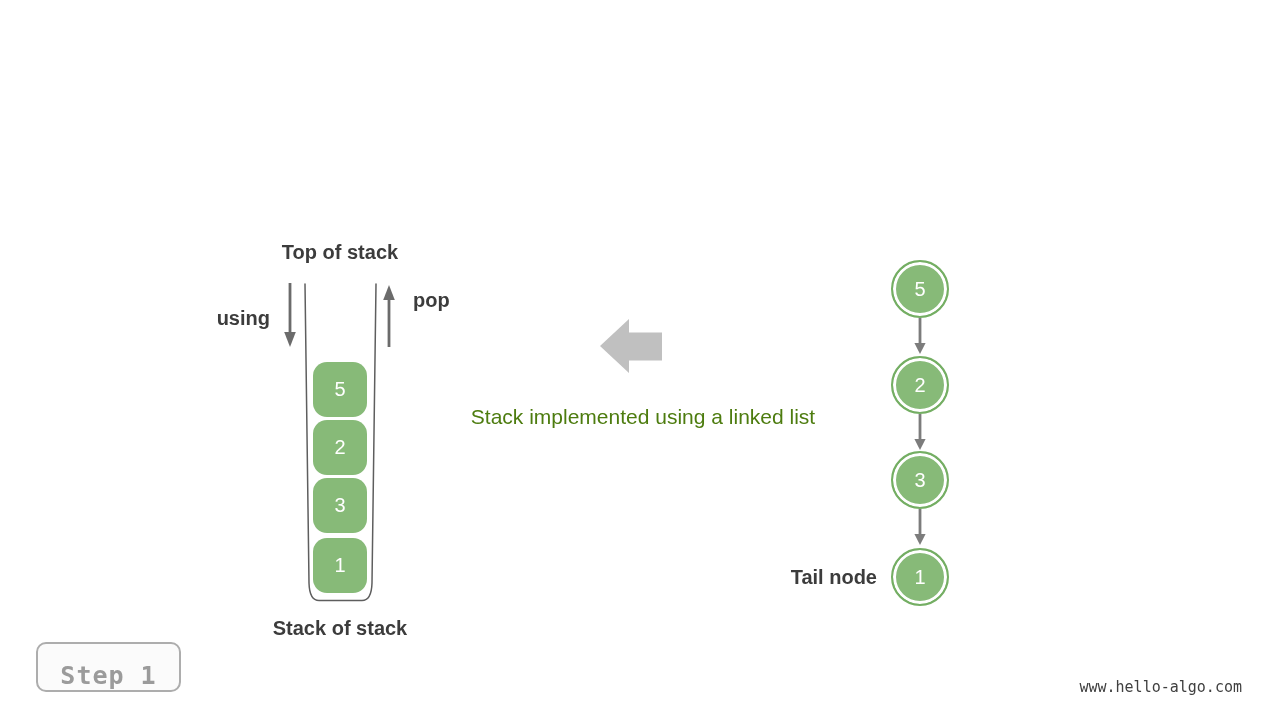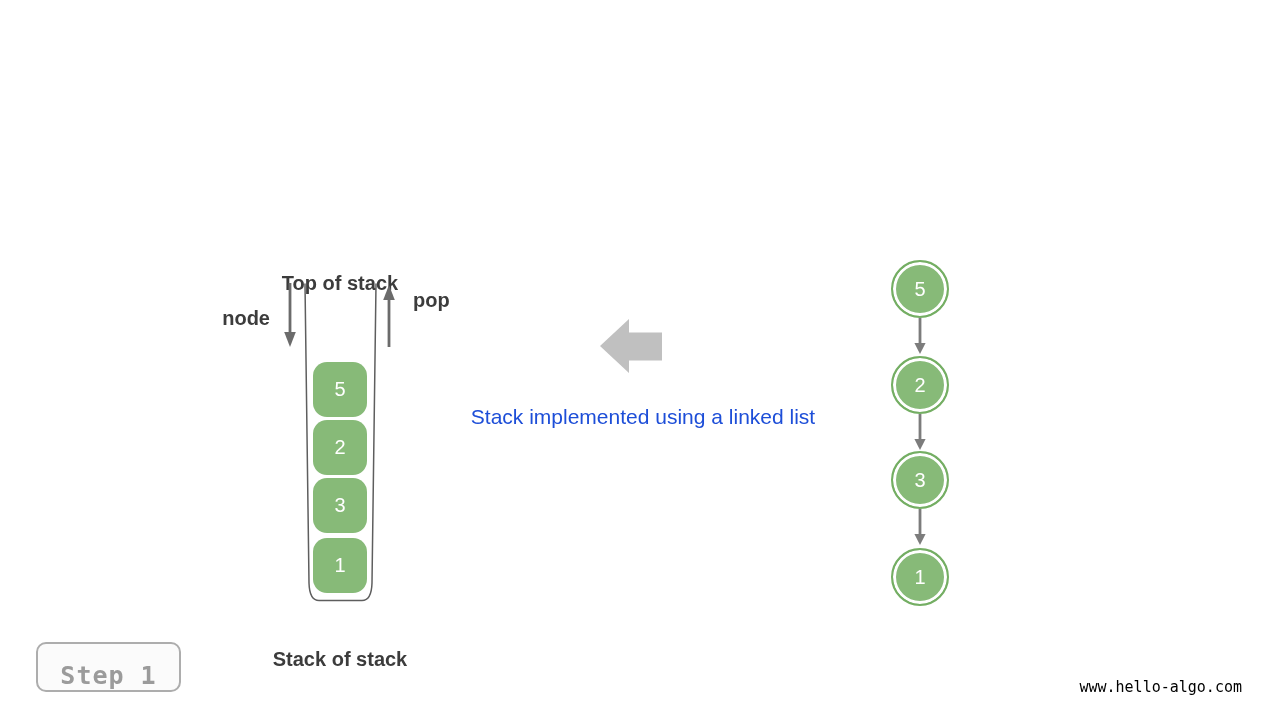--- a/index.html
+++ b/index.html
@@ -12,21 +12,21 @@
     font-family: "Liberation Sans", sans-serif;
   }
   .abs { position: absolute; }
   .lbl {
     font-weight: 700;
     font-size: 20px;
     color: #3C3C3C;
     line-height: 24px;
     white-space: nowrap;
   }
-  .center-text { text-align: center; margin-top: 31px; }
+  .center-text { text-align: center; }
   .right-text { text-align: right; }
 
   
   .stack-item {
     position: absolute;
     left: 313px;
     width: 54px;
     height: 55px;
     background: #87BA78;
     border-radius: 14px;
@@ -56,21 +56,21 @@
     font-weight: 400;
   }
 
   .caption {
     position: absolute;
     left: 343px;
     top: 405px;
     width: 600px;
     text-align: center;
     font-size: 21px;
-    color: #1d4ed8;
+    color: #4d7c0f;
     white-space: nowrap;
   }
 
   .step-badge {
     position: absolute;
     left: 36px;
     top: 642px;
     width: 145px;
     height: 50px;
     box-sizing: border-box;
@@ -86,32 +86,32 @@
     letter-spacing: 1px;
     color: #9B9B9B;
   }
 
   .watermark {
     position: absolute;
     right: 38px;
     top: 678px;
     font-family: "DejaVu Sans Mono", monospace;
     font-size: 15px;
-    color: #000000;
+    color: #404040;
     white-space: nowrap;
   }
 </style>
 </head>
 <body>
 
 <div class="canvas">
 
   <div class="abs lbl center-text" style="left:240px; top:240px; width:200px;">Top of stack</div>
 
-  <div class="abs lbl right-text" style="left:150px; top:306px; width:120px;">node</div>
+  <div class="abs lbl right-text" style="left:150px; top:306px; width:120px;">using</div>
 
   <svg class="abs" style="left:282px; top:281px;" width="16" height="68" viewBox="0 0 16 68">
     <line x1="8" y1="2" x2="8" y2="52" stroke="#6B6B6B" stroke-width="2.8"></line>
     <polygon points="2.2,51 13.8,51 8,66" fill="#6B6B6B"></polygon>
   </svg>
 
   <svg class="abs" style="left:381px; top:281px;" width="16" height="68" viewBox="0 0 16 68">
     <line x1="8" y1="66" x2="8" y2="18" stroke="#6B6B6B" stroke-width="2.8"></line>
     <polygon points="2.2,19 13.8,19 8,4" fill="#6B6B6B"></polygon>
   </svg>
@@ -137,20 +137,21 @@
 
   <div class="abs lbl center-text" style="left:240px; top:616px; width:200px;">Stack of stack</div>
 
   <svg class="abs" style="left:600px; top:318px;" width="63" height="57" viewBox="0 0 63 57">
     <polygon points="0,28 29,1 29,14.5 62,14.5 62,42.5 29,42.5 29,55" fill="#C0C0C0"></polygon>
   </svg>
 
   <div class="caption">Stack implemented using a linked list</div>
 
 
+  <div class="abs lbl right-text" style="left:677px; top:565px; width:200px;">Tail node</div>
 
   <div class="ll-node" style="top:260px;">
     <span>5</span>
   </div>
   <div class="ll-node" style="top:356px;">
     <span>2</span>
   </div>
   <div class="ll-node" style="top:451px;">
     <span>3</span>
   </div>

